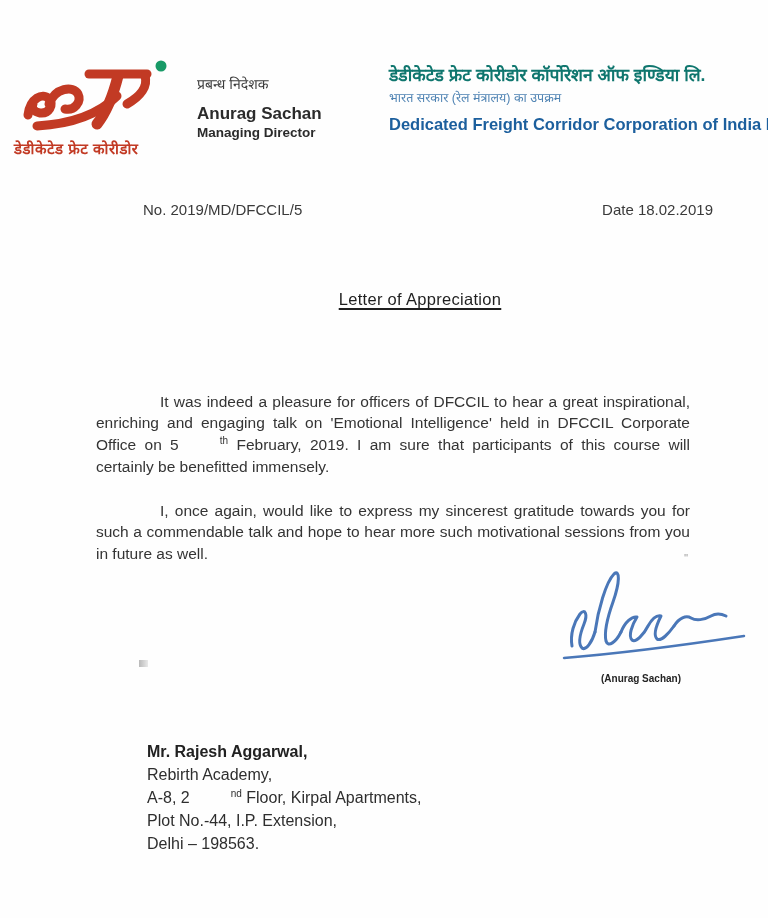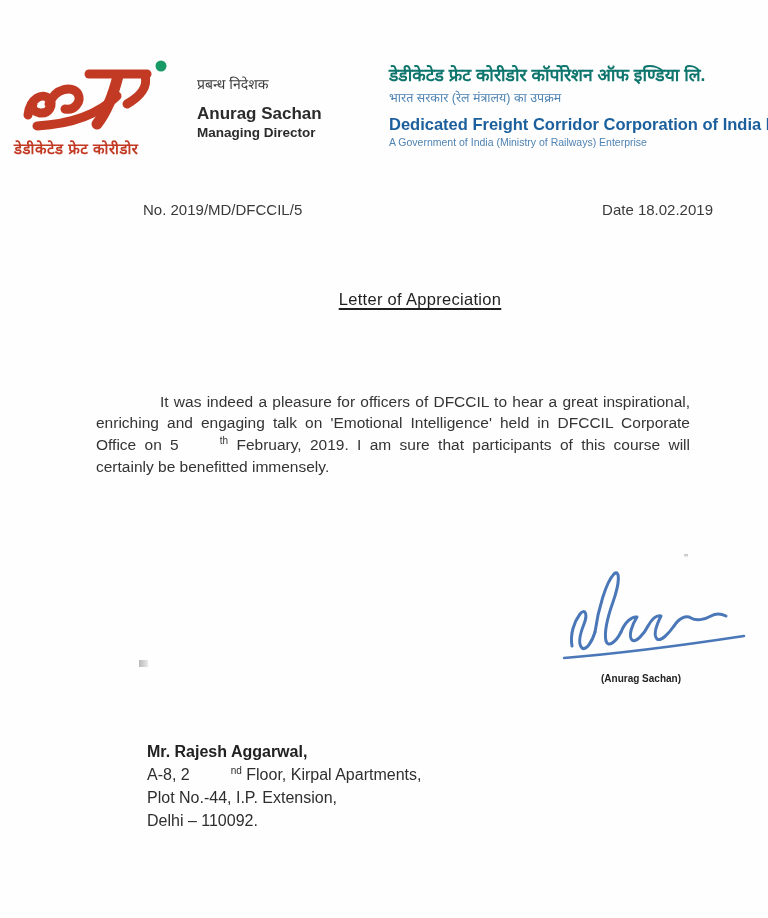--- a/index.html
+++ b/index.html
@@ -160,35 +160,35 @@
     <div class="md-block">
       <div class="md-title-hi">प्रबन्ध निदेशक</div>
       <div class="md-name-en">Anurag Sachan</div>
       <div class="md-title-en">Managing Director</div>
     </div>
 
     <div class="org-block">
       <div class="org-name-hi">डेडीकेटेड फ्रेट कोरीडोर कॉर्पोरेशन ऑफ इण्डिया लि.</div>
       <div class="org-tagline-hi">भारत सरकार (रेल मंत्रालय) का उपक्रम</div>
       <div class="org-name-en">Dedicated Freight Corridor Corporation of India Ltd.</div>
-      <div class="org-tagline-en">A Government of India (Ministry of Railways) Enterprise</div>
     </div>
   </div>
 
   <div class="ref-row">
     <span>No. 2019/MD/DFCCIL/5</span>
     <span>Date 18.02.2019</span>
   </div>
 
   <div class="letter-title">
     <span>Letter of Appreciation</span>
   </div>
 
   <p class="para para-1"><span>It was indeed a pleasure for officers of DFCCIL to hear a great inspirational, enriching and engaging talk on 'Emotional Intelligence' held in DFCCIL Corporate Office on 5</span><sup>th</sup><span> February, 2019.  I am sure that participants of this course will certainly be benefitted immensely.</span></p>
 
+  <p class="para para-2"><span>I, once again, would like to express my sincerest gratitude towards you for such a commendable talk and hope to hear more such motivational sessions from you in future as well.</span></p>
 
   <div class="sig-block">
     <svg width="195" height="115" viewBox="0 0 195 115">
       <g fill="none" stroke="#4a77b8" stroke-width="3" stroke-linecap="round" stroke-linejoin="round">
 
         <path d="M14 94 C12 82 16 70 22 62 C27 56 30 62 26 72 C22 82 20 92 24 96 C28 99 34 90 37 80"></path>
 
         <path d="M37 80 C40 58 48 30 56 22 C62 17 62 30 55 50 C50 64 46 80 48 89 C50 96 58 90 63 80"></path>
 
         <path d="M63 80 C67 70 74 64 79 65 C74 73 70 84 74 88 C78 91 86 82 90 74 C94 67 99 63 103 64 C99 72 95 83 99 87 C103 90 111 81 116 74"></path>
@@ -196,21 +196,22 @@
         <path d="M116 74 C121 66 128 63 133 66 C138 69 146 68 153 64 C158 61 164 62 168 64"></path>
 
         <path d="M6 106 C55 102 120 94 186 84" stroke-width="2.5"></path>
       </g>
     </svg>
   </div>
   <div class="signer-name">(Anurag Sachan)</div>
 
   <div class="recipient">
     <div class="r-line1">Mr. Rajesh Aggarwal,</div>
+    <div>Rebirth Academy,</div>
     <div><span>A-8, 2</span><sup>nd</sup><span> Floor, Kirpal Apartments,</span></div>
     <div>Plot No.-44, I.P. Extension,</div>
-    <div>Delhi – 110092.</div>
+    <div>Delhi – 198563.</div>
   </div>
 
   <div class="artifact artifact-1"></div>
   <div class="artifact artifact-2">''</div>
 
 </div>
 
 </body></html>

